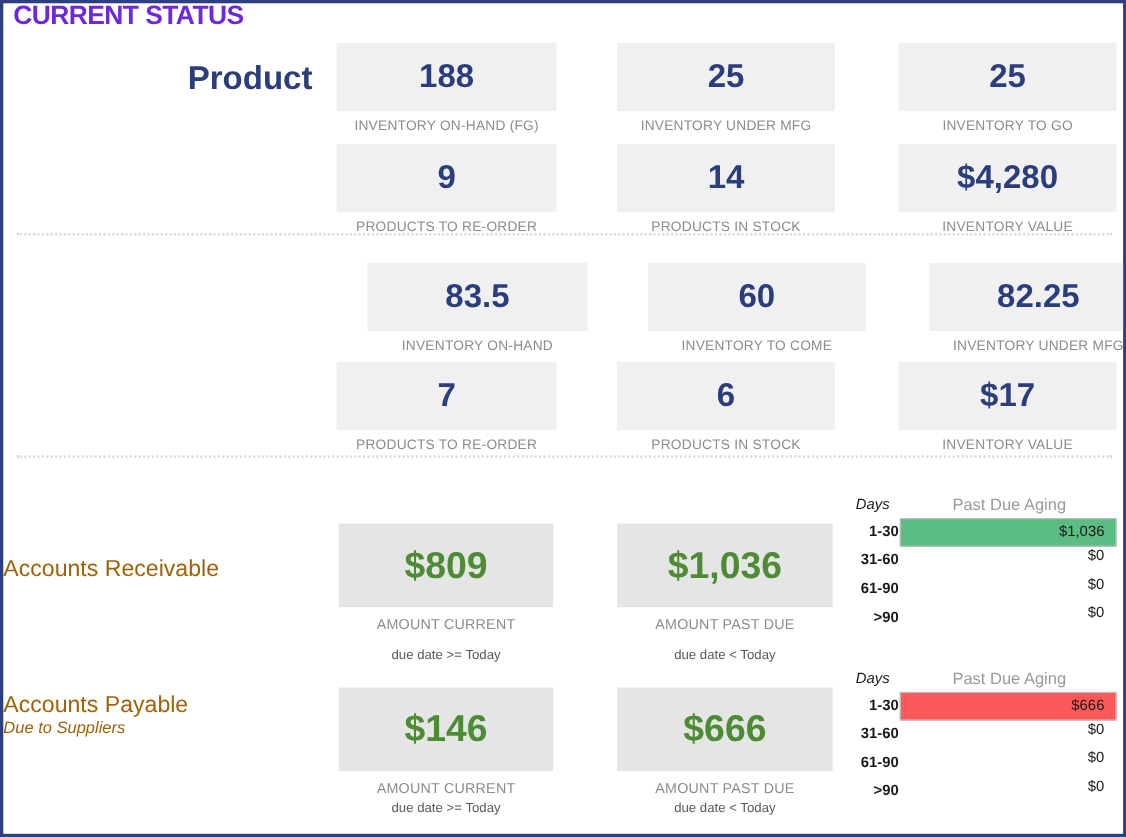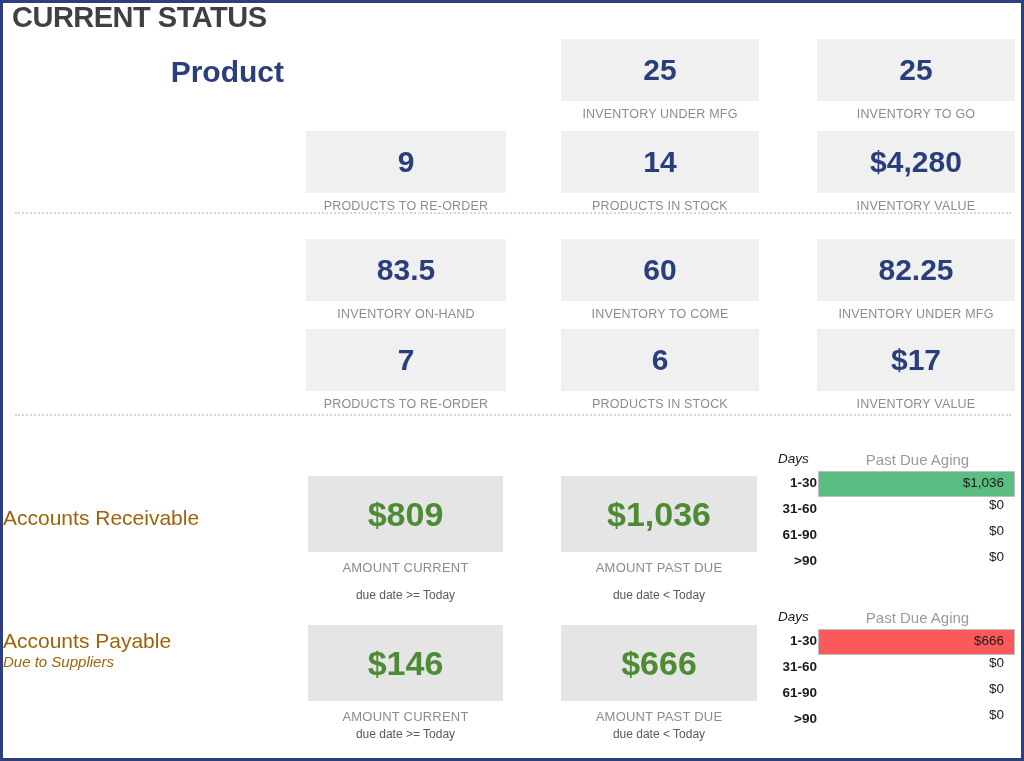--- a/index.html
+++ b/index.html
@@ -18,23 +18,23 @@
     background: #ffffff;
     border: 3px solid #2e3f7f;
     overflow: hidden;
   }
 
   
   .page-title {
     position: absolute;
     left: 9px;
     top: -2px;
-    font-size: 29px;
-    font-weight: bold;
-    color: #404040;
+    font-size: 24px;
+    font-weight: bold;
+    color: #6d28d9;
     letter-spacing: -0.5px;
     white-space: nowrap;
   }
 
   
   .divider {
     position: absolute;
     left: 12px;
     right: 10px;
     height: 0;
@@ -87,21 +87,21 @@
     white-space: nowrap;
   }
 
   
   .col1 { left: 303px; width: 200px; }
   .col2 { left: 558px; width: 198px; }
   .col3 { left: 814px; width: 198px; }
 
   .rowA { top: 36px; }
   .rowB { top: 128px; }
-  .rowC { top: 236px; }
+  .rowC { top: 236px; margin-left: 28px; }
   .rowD { top: 326px; }
 
   
   .acct-label {
     position: absolute;
     left: 0;
     width: 279px;
     color: #a16207;
     white-space: nowrap;
   }
@@ -196,20 +196,26 @@
 
 <div id="page">
 
   <div class="page-title">CURRENT STATUS</div>
 
   <div class="divider d1"></div>
   <div class="divider d2"></div>
 
   <div class="sect-label product">Product</div>
 
+  <div class="tile col1 rowA">
+    <div class="box">
+      <span class="val">188</span>
+    </div>
+    <div class="cap">INVENTORY ON-HAND (FG)</div>
+  </div>
 
   <div class="tile col2 rowA">
     <div class="box">
       <span class="val">25</span>
     </div>
     <div class="cap">INVENTORY UNDER MFG</div>
   </div>
 
   <div class="tile col3 rowA">
     <div class="box">

